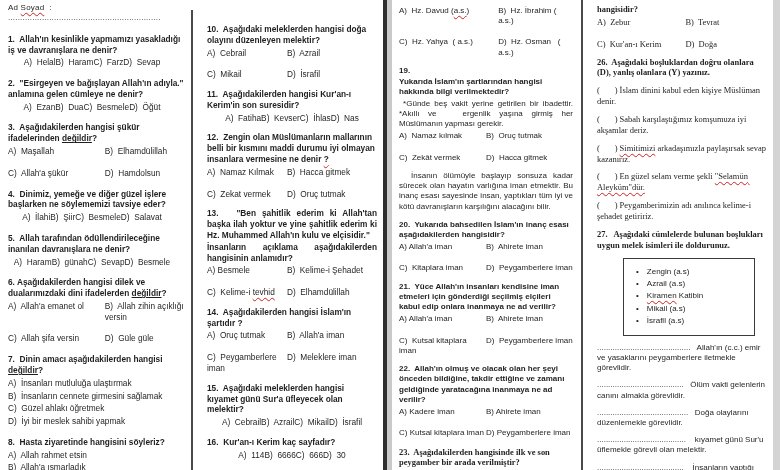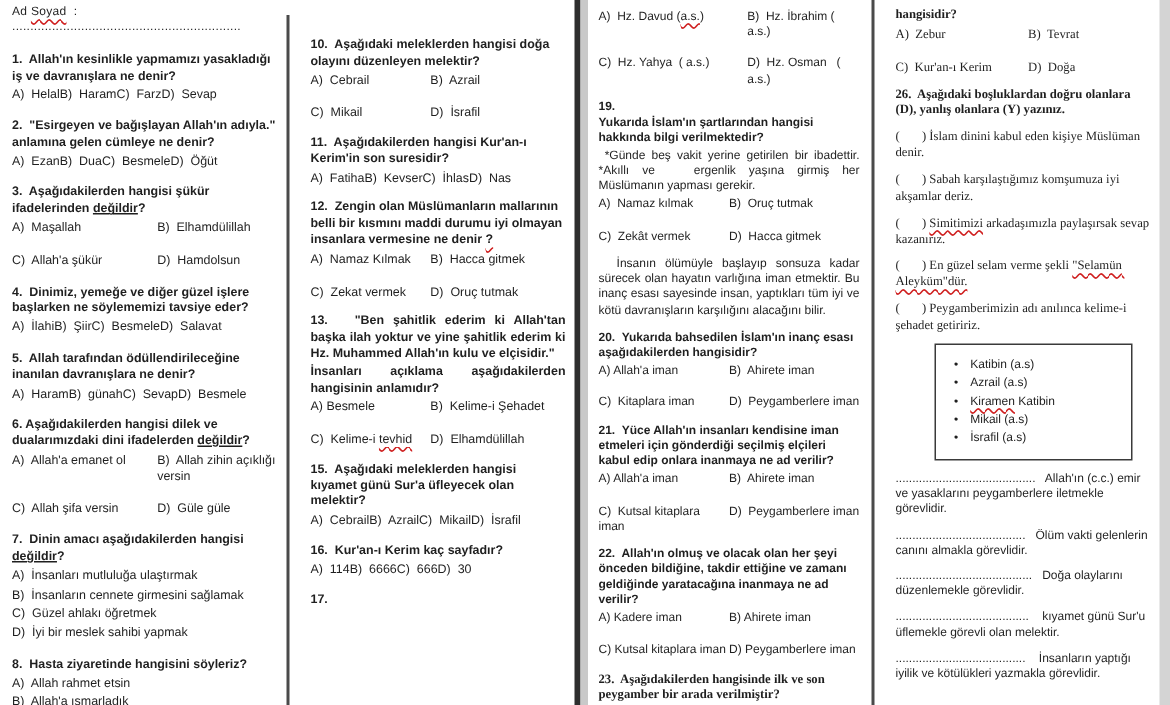--- a/index.html
+++ b/index.html
@@ -18,21 +18,21 @@
   #c1 .group{margin-bottom:9px;}
   #c2 .group{margin-bottom:8px;}
   #c3 .group{margin-bottom:7px;}
   .t{white-space:pre-wrap;margin-bottom:1px;}
   .bold{font-weight:bold;}
   .serif{font-family:"Liberation Serif",serif;font-size:1.06em;}
   .justify{text-align:justify;}
   .ul{text-decoration:underline;}
   .sq{text-decoration:underline;text-decoration-style:wavy;text-decoration-color:var(--sq,#cf1f1f);text-decoration-thickness:1px;text-underline-offset:2px;}
   .opts{margin-top:2px;}
-  .opts.row{display:flex;justify-content:flex-start;}
+  .opts.row{display:flex;justify-content:center;}
   #c0 .opts.row{padding-right:8px;}
   .opts.grid{display:grid;grid-template-columns:50% 50%;row-gap:2px;}
   #c0 .opts.grid{grid-template-columns:55% 45%;}
   #c1 .opts.grid{grid-template-columns:47% 53%;}
   #c3 .opts.grid{grid-template-columns:52% 48%;}
   .opts.grid.wide{grid-template-columns:57% 43% !important;}
   .opts.spaced{row-gap:11px;}
   .opts.stack{display:grid;grid-template-columns:100%;row-gap:2px;}
   .opt{white-space:pre-wrap;}
   .vline{position:absolute;width:1.5px;background:var(--div,#4a4a4a);}
@@ -148,26 +148,35 @@
         <div class="t bold   " data-name="question-text">12.  Zengin olan Müslümanların mallarının belli bir kısmını maddi durumu iyi olmayan insanlara vermesine ne denir <span class="sq" data-name="spellcheck-squiggle-word">?</span></div>
         <div class="opts grid spaced  " data-name="options-row">
           <span class="opt" data-name="answer-option">A)  Namaz Kılmak</span>
           <span class="opt" data-name="answer-option">B)  Hacca gitmek</span>
           <span class="opt" data-name="answer-option">C)  Zekat vermek</span>
           <span class="opt" data-name="answer-option">D)  Oruç tutmak</span>
         </div>
       </div>
       <div class="group" data-name="content-group">
         <div class="t bold  justify " data-name="question-text">13.   "Ben şahitlik ederim ki Allah'tan başka ilah yoktur ve yine şahitlik ederim ki Hz. Muhammed Allah'ın kulu ve elçisidir."</div>
-        <div class="t bold  justify " data-name="question-text">İnsanları açıklama aşağıdakilerden hangisinin anlamıdır?</div>
+        <div class="t bold  justify " data-name="question-text">İnsanların açıklama aşağıdakilerden hangisinin anlamıdır?</div>
         <div class="opts grid spaced  " data-name="options-row">
           <span class="opt" data-name="answer-option">A) Besmele</span>
           <span class="opt" data-name="answer-option">B)  Kelime-i Şehadet</span>
           <span class="opt" data-name="answer-option">C)  Kelime-i <span class="sq" data-name="spellcheck-squiggle-word">tevhid</span></span>
           <span class="opt" data-name="answer-option">D)  Elhamdülillah</span>
+        </div>
+      </div>
+      <div class="group" data-name="content-group">
+        <div class="t bold   " data-name="question-text">14.  Aşağıdakilerden hangisi İslam'ın şartıdır ?</div>
+        <div class="opts grid spaced  " data-name="options-row">
+          <span class="opt" data-name="answer-option">A)  Oruç tutmak</span>
+          <span class="opt" data-name="answer-option">B)  Allah'a iman</span>
+          <span class="opt" data-name="answer-option">C)  Peygamberlere iman</span>
+          <span class="opt" data-name="answer-option">D)  Meleklere iman</span>
         </div>
       </div>
       <div class="group" data-name="content-group">
         <div class="t bold   " data-name="question-text">15.  Aşağıdaki meleklerden hangisi kıyamet günü Sur'a üfleyecek olan melektir?</div>
         <div class="opts row   " data-name="options-row">
           <span class="opt" data-name="answer-option">A)  Cebrail</span>
           <span class="opt" data-name="answer-option">B)  Azrail</span>
           <span class="opt" data-name="answer-option">C)  Mikail</span>
           <span class="opt" data-name="answer-option">D)  İsrafil</span>
         </div>
@@ -261,22 +270,25 @@
       <div class="group" data-name="content-group">
         <div class="t regular serif  " data-name="tf-item">(       ) <span class="sq" data-name="spellcheck-squiggle-word">Simitimizi</span> arkadaşımızla paylaşırsak sevap kazanırız.</div>
       </div>
       <div class="group" data-name="content-group">
         <div class="t regular serif  " data-name="tf-item">(       ) En güzel selam verme şekli <span class="sq" data-name="spellcheck-squiggle-word">"Selamün Aleyküm"dür.</span></div>
       </div>
       <div class="group" data-name="content-group">
         <div class="t regular serif  " data-name="tf-item">(       ) Peygamberimizin adı anılınca kelime-i şehadet getiririz.</div>
       </div>
       <div class="group" data-name="content-group">
+        <div class="t bold serif  " data-name="question-text">27.   Aşağıdaki cümlelerde bulunan boşlukları uygun melek isimleri ile doldurunuz.</div>
+      </div>
+      <div class="group" data-name="content-group">
         <div class="melekbox" data-name="melek-list-box">
-          <div class="bx" data-name="box-list-item"><span class="blt" data-name="bullet-icon">•</span><span data-name="box-item-label">Katibin (a.s)</span></div>
+          <div class="bx" data-name="box-list-item"><span class="blt" data-name="bullet-icon">•</span><span data-name="box-item-label">Zengin (a.s)</span></div>
           <div class="bx" data-name="box-list-item"><span class="blt" data-name="bullet-icon">•</span><span data-name="box-item-label">Azrail (a.s)</span></div>
           <div class="bx" data-name="box-list-item"><span class="blt" data-name="bullet-icon">•</span><span data-name="box-item-label"><span class="sq" data-name="spellcheck-squiggle-word">Kiramen</span> Katibin</span></div>
           <div class="bx" data-name="box-list-item"><span class="blt" data-name="bullet-icon">•</span><span data-name="box-item-label">Mikail (a.s)</span></div>
           <div class="bx" data-name="box-list-item"><span class="blt" data-name="bullet-icon">•</span><span data-name="box-item-label">İsrafil (a.s)</span></div>
         </div>
       </div>
       <div class="group" data-name="content-group">
         <div class="t regular   " data-name="fill-blank-line">..........................................   Allah'ın (c.c.) emir ve yasaklarını peygamberlere iletmekle görevlidir.</div>
       </div>
       <div class="group" data-name="content-group">

